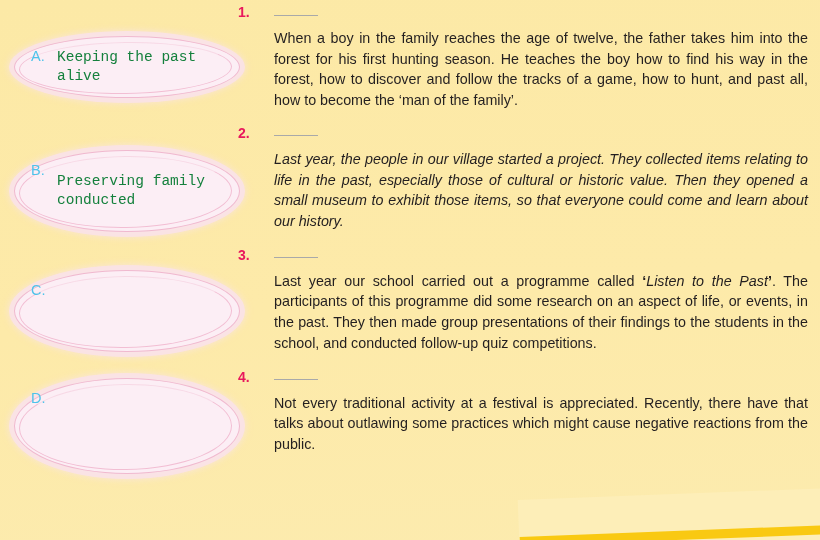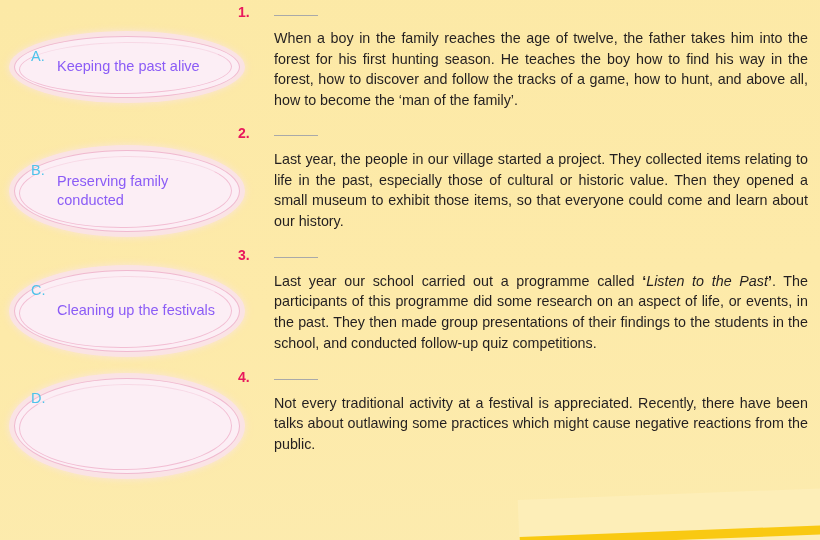--- a/index.html
+++ b/index.html
@@ -97,26 +97,27 @@
     font-size: 14.5px;
     font-weight: 400;
     flex: 0 0 auto;
     width: 26px;
     position: relative;
     z-index: 2;
     line-height: 1.32;
     align-self: flex-start;
   }
   .opt-text {
-    color: #8b5cf6;
+    color: #15803d;
     font-size: 14.5px;
     line-height: 1.32;
     position: relative;
     z-index: 2;
     flex: 1 1 auto;
+    font-family: Liberation Mono, monospace;
   }
 
   #opt-a { top: 36px; }
   #opt-a .oval-shape { height: 62px; }
   #opt-b { top: 150px; }
   #opt-b .oval-shape { height: 82px; }
   #opt-c { top: 270px; }
   #opt-c .oval-shape { height: 82px; }
   #opt-d { top: 378px; }
   #opt-d .oval-shape { height: 96px; }
@@ -164,21 +165,21 @@
   }
   .passage-body em {
   }
   .passage-body .q {
     font-weight: bold;
   }
 
   #p1 { padding-top: 2px; }
   #p1 .passage-body { margin-top: 6px; }
   #p2 { padding-top: 8px; }
-  #p2 .passage-body { margin-top: 6px; }
+  #p2 .passage-body { margin-top: 6px; font-style: italic; }
   #p3 { padding-top: 9px; }
   #p3 .passage-body { margin-top: 6px; }
   #p4 { padding-top: 9px; }
   #p4 .passage-body { margin-top: 6px; }
 </style>
 </head>
 <body>
 
 <div id="page">
 
@@ -197,40 +198,39 @@
     <div class="option-oval" id="opt-b">
       <div class="oval-shape">
         <span class="opt-letter">B.</span>
         <span class="opt-text">Preserving family conducted</span>
       </div>
     </div>
 
     <div class="option-oval" id="opt-c">
       <div class="oval-shape">
         <span class="opt-letter">C.</span>
-        <span class="opt-text">Cleaning up the festivals</span>
       </div>
     </div>
 
     <div class="option-oval" id="opt-d">
       <div class="oval-shape">
         <span class="opt-letter">D.</span>
       </div>
     </div>
 
   </div>
 
   <div id="passages-column">
 
     <div class="passage" id="p1">
       <div class="passage-head">
         <span class="passage-number">1.</span>
         <span class="answer-blank"></span>
       </div>
-      <div class="passage-body">When a boy in the family reaches the age of twelve, the father takes him into the forest for his first hunting season. He teaches the boy how to find his way in the forest, how to discover and follow the tracks of a game, how to hunt, and above all, how to become the ‘man of the family’.</div>
+      <div class="passage-body">When a boy in the family reaches the age of twelve, the father takes him into the forest for his first hunting season. He teaches the boy how to find his way in the forest, how to discover and follow the tracks of a game, how to hunt, and past all, how to become the ‘man of the family’.</div>
     </div>
 
     <div class="passage" id="p2">
       <div class="passage-head">
         <span class="passage-number">2.</span>
         <span class="answer-blank"></span>
       </div>
       <div class="passage-body">Last year, the people in our village started a project. They collected items relating to life in the past, especially those of cultural or historic value. Then they opened a small museum to exhibit those items, so that everyone could come and learn about our history.</div>
     </div>
 
@@ -240,18 +240,18 @@
         <span class="answer-blank"></span>
       </div>
       <div class="passage-body"><span>Last year our school carried out a programme called </span><span class="q">‘</span><em>Listen to the Past</em><span class="q">’</span><span>. The participants of this programme did some research on an aspect of life, or events, in the past. They then made group presentations of their findings to the students in the school, and conducted follow-up quiz competitions.</span></div>
     </div>
 
     <div class="passage" id="p4">
       <div class="passage-head">
         <span class="passage-number">4.</span>
         <span class="answer-blank"></span>
       </div>
-      <div class="passage-body">Not every traditional activity at a festival is appreciated. Recently, there have been talks about outlawing some practices which might cause negative reactions from the public.</div>
+      <div class="passage-body">Not every traditional activity at a festival is appreciated. Recently, there have that talks about outlawing some practices which might cause negative reactions from the public.</div>
     </div>
 
   </div>
 
 </div>
 
 </body></html>

